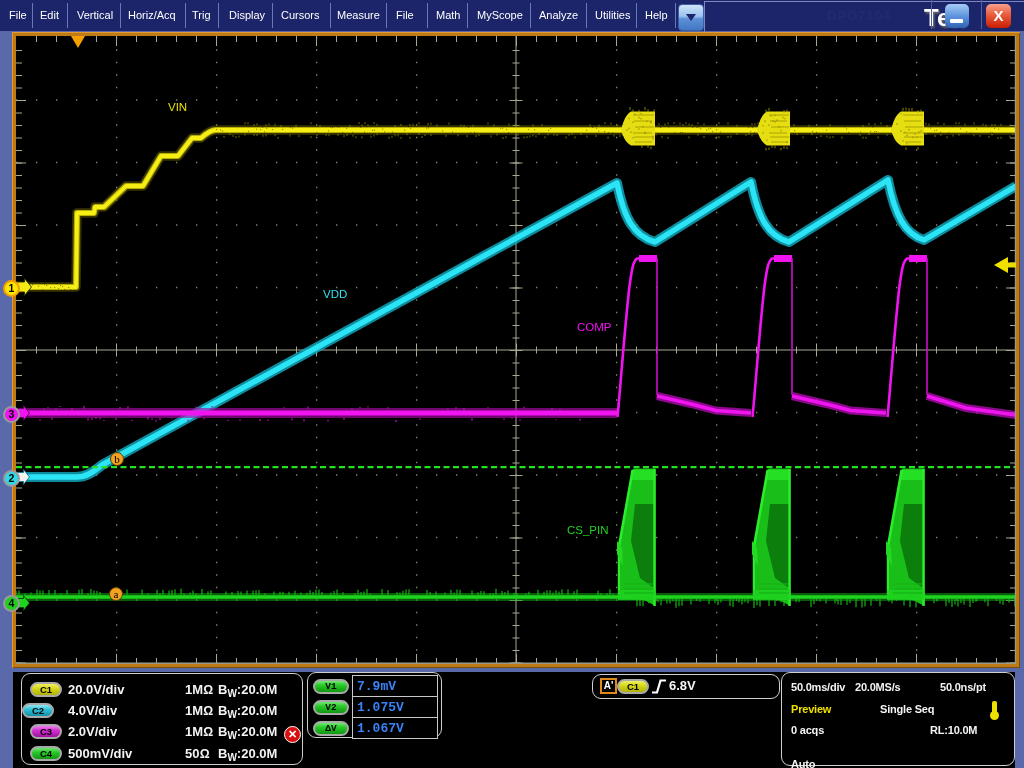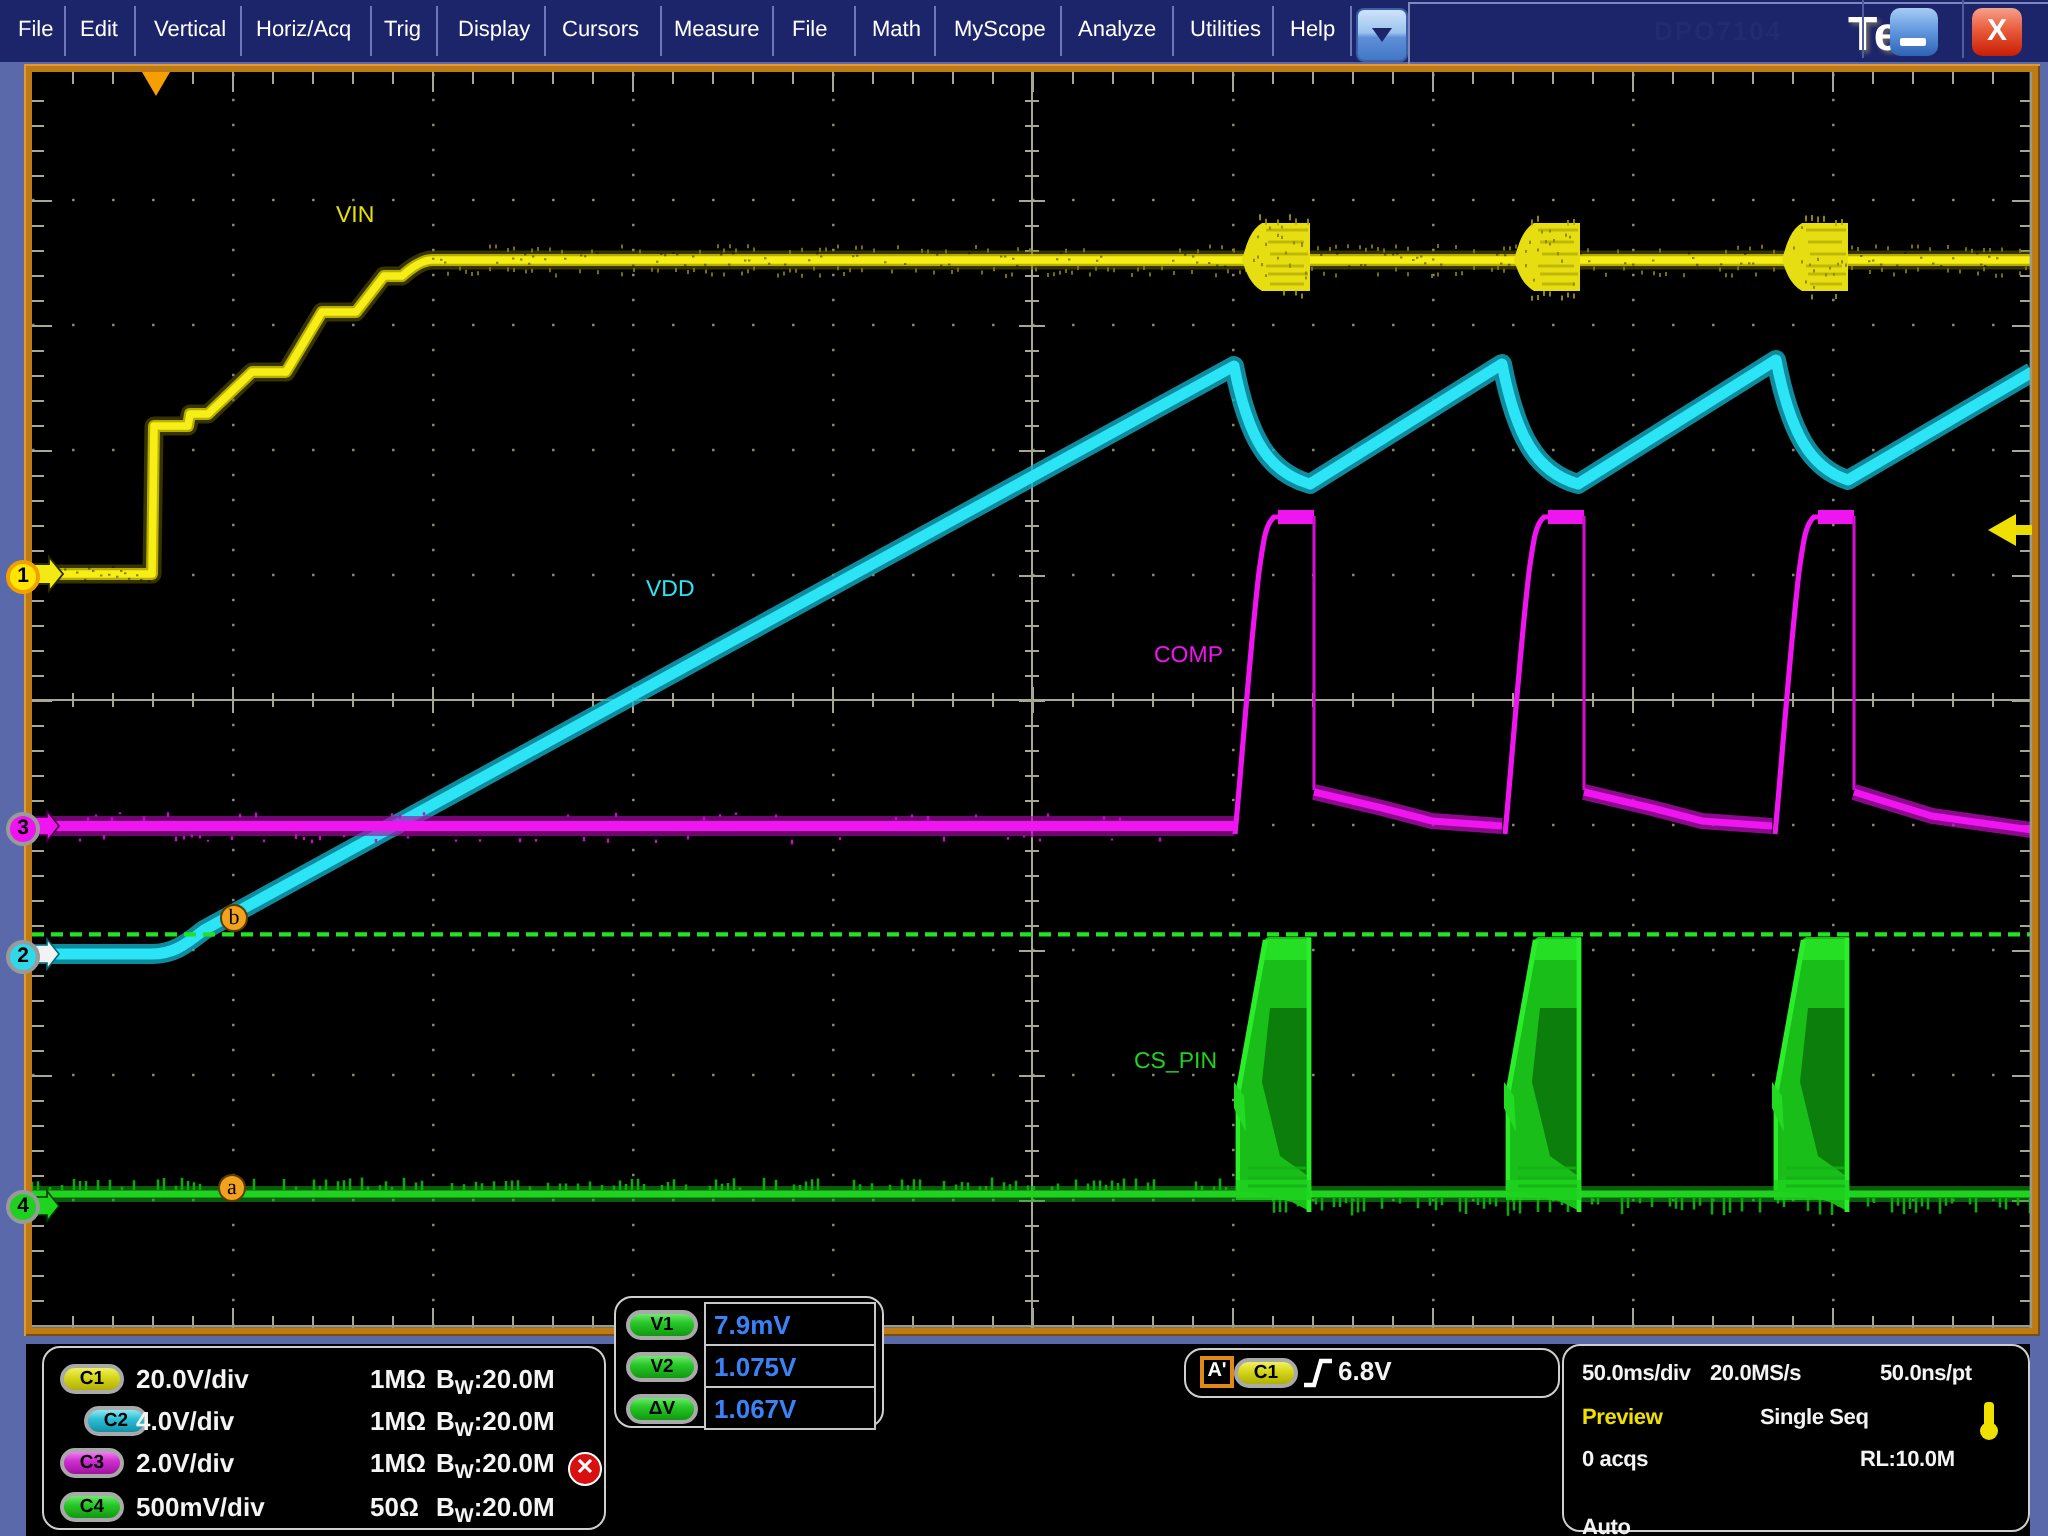--- a/index.html
+++ b/index.html
@@ -197,38 +197,38 @@
   <div class="cur" style="left:110px;top:452px;">b</div>
   <div class="cur" style="left:109px;top:587px;">a</div>
 
   <div id="bottom"></div>
 
   <div class="panel" style="left:21px;top:673px;width:280px;height:90px;">
     <div class="badge" style="left:8px;top:8px;background:linear-gradient(#F0F060,#D8D820 40%,#B0B000);">C1</div>
     <span class="wt" style="left:46px;top:8px;">20.0V/div</span>
     <span class="wt" style="left:163px;top:8px;">1MΩ</span>
     <span class="wt bw" style="left:196px;top:8px;">B<sub>W</sub>:20.0M</span>
-    <div class="badge" style="left:20px;top:29px;background:linear-gradient(#90E8F0,#30C0D8 40%,#1090A8);">C2</div>
+    <div class="badge" style="left:0;top:29px;background:linear-gradient(#90E8F0,#30C0D8 40%,#1090A8);">C2</div>
     <span class="wt" style="left:46px;top:29px;">4.0V/div</span>
     <span class="wt" style="left:163px;top:29px;">1MΩ</span>
     <span class="wt bw" style="left:196px;top:29px;">B<sub>W</sub>:20.0M</span>
     <div class="badge" style="left:8px;top:50px;background:linear-gradient(#F080F0,#D030D0 40%,#A010A0);">C3</div>
     <span class="wt" style="left:46px;top:50px;">2.0V/div</span>
     <span class="wt" style="left:163px;top:50px;">1MΩ</span>
     <span class="wt bw" style="left:196px;top:50px;">B<sub>W</sub>:20.0M</span>
     <div class="badge" style="left:8px;top:72px;background:linear-gradient(#70E870,#28C828 40%,#109810);">C4</div>
     <span class="wt" style="left:46px;top:72px;">500mV/div</span>
     <span class="wt" style="left:163px;top:72px;">50Ω</span>
     <span class="wt bw" style="left:196px;top:72px;">B<sub>W</sub>:20.0M</span>
     <div style="position:absolute;left:262px;top:52px;width:15px;height:15px;border-radius:50%;
       background:#D81010;border:1.5px solid #fff;color:#fff;font-size:11px;font-weight:bold;
       text-align:center;line-height:15px;">✕</div>
   </div>
 
-  <div class="panel" style="left:307px;top:648px;width:133px;height:64px;">
+  <div class="panel" style="left:307px;top:672px;width:133px;height:64px;font-family:Liberation Mono, monospace;">
     <div class="badge" style="left:5px;top:6px;width:32px;background:linear-gradient(#70E870,#28C828 40%,#109810);">V1</div>
     <div class="badge" style="left:5px;top:27px;width:32px;background:linear-gradient(#70E870,#28C828 40%,#109810);">V2</div>
     <div class="badge" style="left:5px;top:48px;width:32px;background:linear-gradient(#70E870,#28C828 40%,#109810);">ΔV</div>
     <div class="vbox" style="top:2px;">
         <span>7.9mV</span>
       </div>
     <div class="vbox" style="top:23px;">
         <span>1.075V</span>
       </div>
     <div class="vbox" style="top:44px;">

